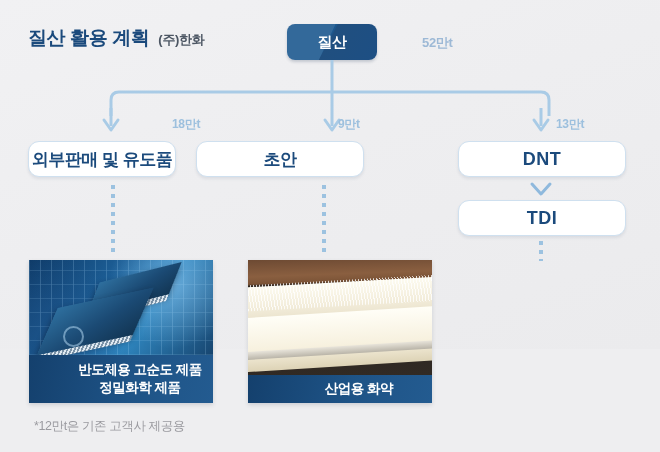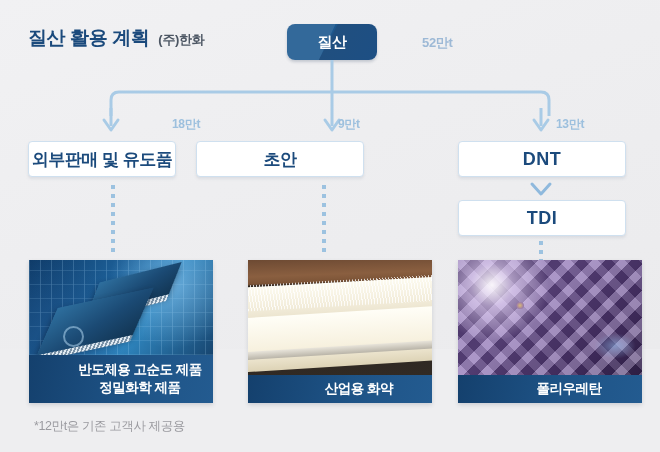--- a/index.html
+++ b/index.html
@@ -38,21 +38,21 @@
   #connectors{position:absolute;left:0;top:0;width:660px;height:452px;pointer-events:none;}
 
   .flow-amount{position:absolute;font-size:12px;font-weight:bold;color:#9dc0de;letter-spacing:-0.3px;}
   #amt-1{left:140px;top:116px;margin-left:32px;}
   #amt-2{left:338px;top:116px;}
   #amt-3{left:556px;top:116px;}
 
   
   .node-box{
     position:absolute;height:34px;background:#fff;
-    border:1.5px solid #cfe0ef;border-radius:4px;
+    border:1.5px solid #cfe0ef;border-radius:11px;
     box-shadow:0 2px 3px rgba(60,80,110,.10);
     display:flex;align-items:center;justify-content:center;
   }
   .node-box .node-label{color:#1b4a7c;font-size:17px;font-weight:bold;letter-spacing:-0.5px;}
   #box-sales{left:28px;top:141px;width:146px;}
   #box-choan{left:196px;top:141px;width:166px;}
   #box-dnt{left:458px;top:141px;width:166px;}
   #box-tdi{left:458px;top:200px;width:166px;}
   #box-dnt .node-label,#box-tdi .node-label{font-size:18px;letter-spacing:0.5px;}
 
@@ -207,29 +207,16 @@
         <div class="band" id="fib-2"></div>
         <div class="fuzz"></div>
         <div class="rail"></div>
       </div>
     </div>
     <div class="card-cap">
       <span class="cap-text">산업용 화약</span>
     </div>
   </div>
 
-  <div class="card" id="card-3">
-    <div class="card-img">
-      <div class="art-foam">
-        <div class="pyr"></div>
-        <div class="flare"></div>
-        <div class="bokeh"></div>
-        <div class="dot"></div>
-      </div>
-    </div>
-    <div class="card-cap">
-      <span class="cap-text">폴리우레탄</span>
-    </div>
-  </div>
 
   <div id="footnote">*12만t은 기존 고객사 제공용</div>
 
 </div>
 
 </body></html>

